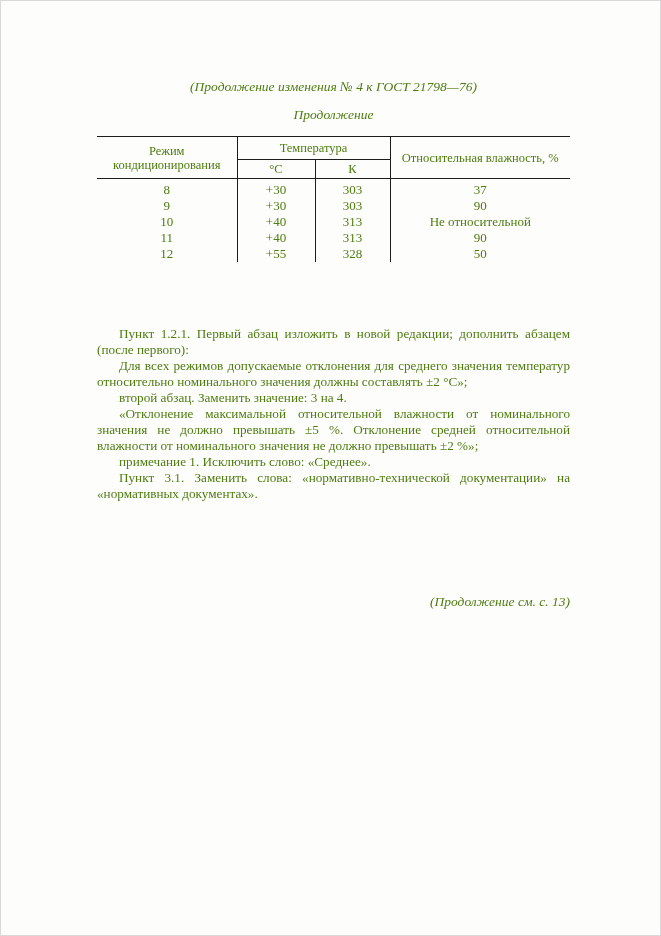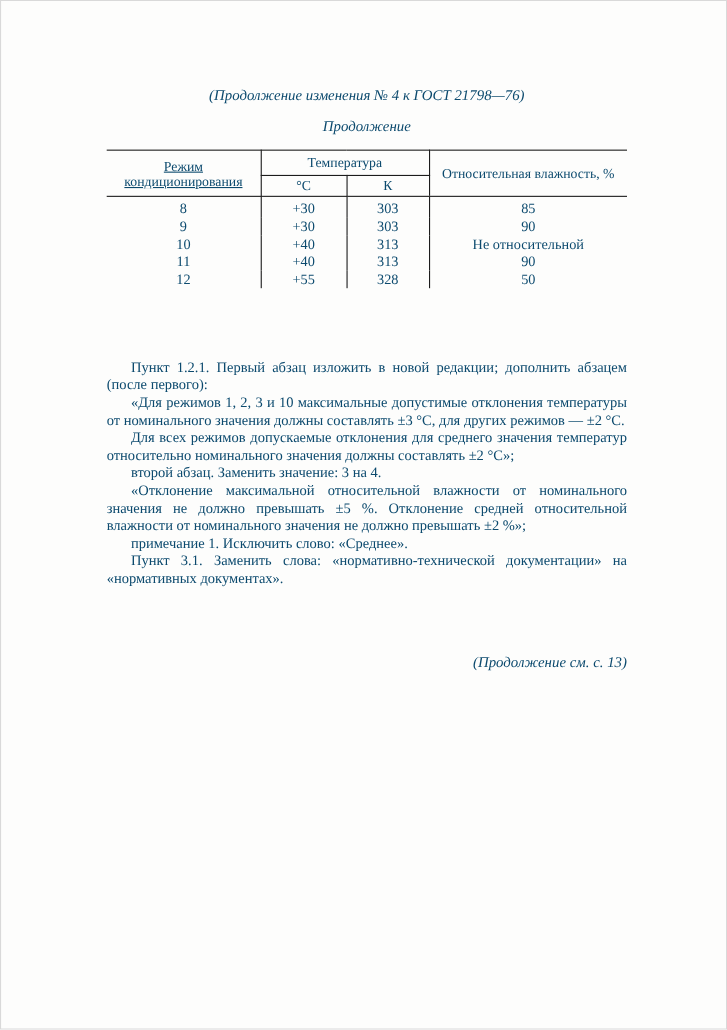--- a/index.html
+++ b/index.html
@@ -4,21 +4,21 @@
 <style>
   * { box-sizing: border-box; }
   html, body { margin: 0; padding: 0; background: #e8e8e8; }
   .page {
     position: relative;
     width: 661px;
     height: 936px;
     margin: 0 auto;
     background: #fdfdfc;
     font-family: "Liberation Serif", "DejaVu Serif", serif;
-    color: #0c4a6e;
+    color: #4d7c0f;
     overflow: hidden;
     box-shadow: inset 0 0 0 1px #d9d9d9;
     padding-left: 41px;
   }
 
   .header-note {
     position: absolute;
     top: 79px;
     left: 97px;
     width: 473px;
@@ -58,21 +58,20 @@
   .tbl col.c-mode { width: 140px; }
   .tbl col.c-c    { width: 78px; }
   .tbl col.c-k    { width: 75px; }
   .tbl col.c-hum  { width: 180px; }
 
   .tbl th.h-mode {
     border-top: 1px solid #1c1c1c;
     border-right: 1px solid #1c1c1c;
     border-bottom: 1px solid #1c1c1c;
     height: 42px;
-    text-decoration: underline;
   }
   .tbl th.h-temp {
     border-top: 1px solid #1c1c1c;
     border-right: 1px solid #1c1c1c;
     border-bottom: 1px solid #1c1c1c;
     height: 22px;
   }
   .tbl th.h-hum {
     border-top: 1px solid #1c1c1c;
     border-bottom: 1px solid #1c1c1c;
@@ -142,21 +141,21 @@
       <tr>
         <th class="h-c">°С</th>
         <th class="h-k">К</th>
       </tr>
     </thead>
     <tbody>
       <tr>
         <td>8</td>
         <td>+30</td>
         <td>303</td>
-        <td>85</td>
+        <td>37</td>
       </tr>
       <tr>
         <td>9</td>
         <td>+30</td>
         <td>303</td>
         <td>90</td>
       </tr>
       <tr>
         <td>10</td>
         <td>+40</td>
@@ -173,21 +172,20 @@
         <td>12</td>
         <td>+55</td>
         <td>328</td>
         <td>50</td>
       </tr>
     </tbody>
   </table>
 
   <div class="body-text">
     <p>Пункт 1.2.1. Первый абзац изложить в новой редакции; дополнить абзацем (после первого):</p>
-    <p>«Для режимов 1, 2, 3 и 10 максимальные допустимые отклонения температуры от номинального значения должны составлять ±3 °С, для других режимов — ±2 °С.</p>
     <p>Для всех режимов допускаемые отклонения для среднего значения температур относительно номинального значения должны составлять ±2 °С»;</p>
     <p>второй абзац. Заменить значение: 3 на 4.</p>
     <p>«Отклонение максимальной относительной влажности от номинального значения не должно превышать ±5 %. Отклонение средней относительной влажности от номинального значения не должно превышать ±2 %»;</p>
     <p>примечание 1. Исключить слово: «Среднее».</p>
     <p>Пункт 3.1. Заменить слова: «нормативно-технической документации» на «нормативных документах».</p>
   </div>
 
   <div class="footer-note">(Продолжение см. с. 13)</div>
 
 </div>

